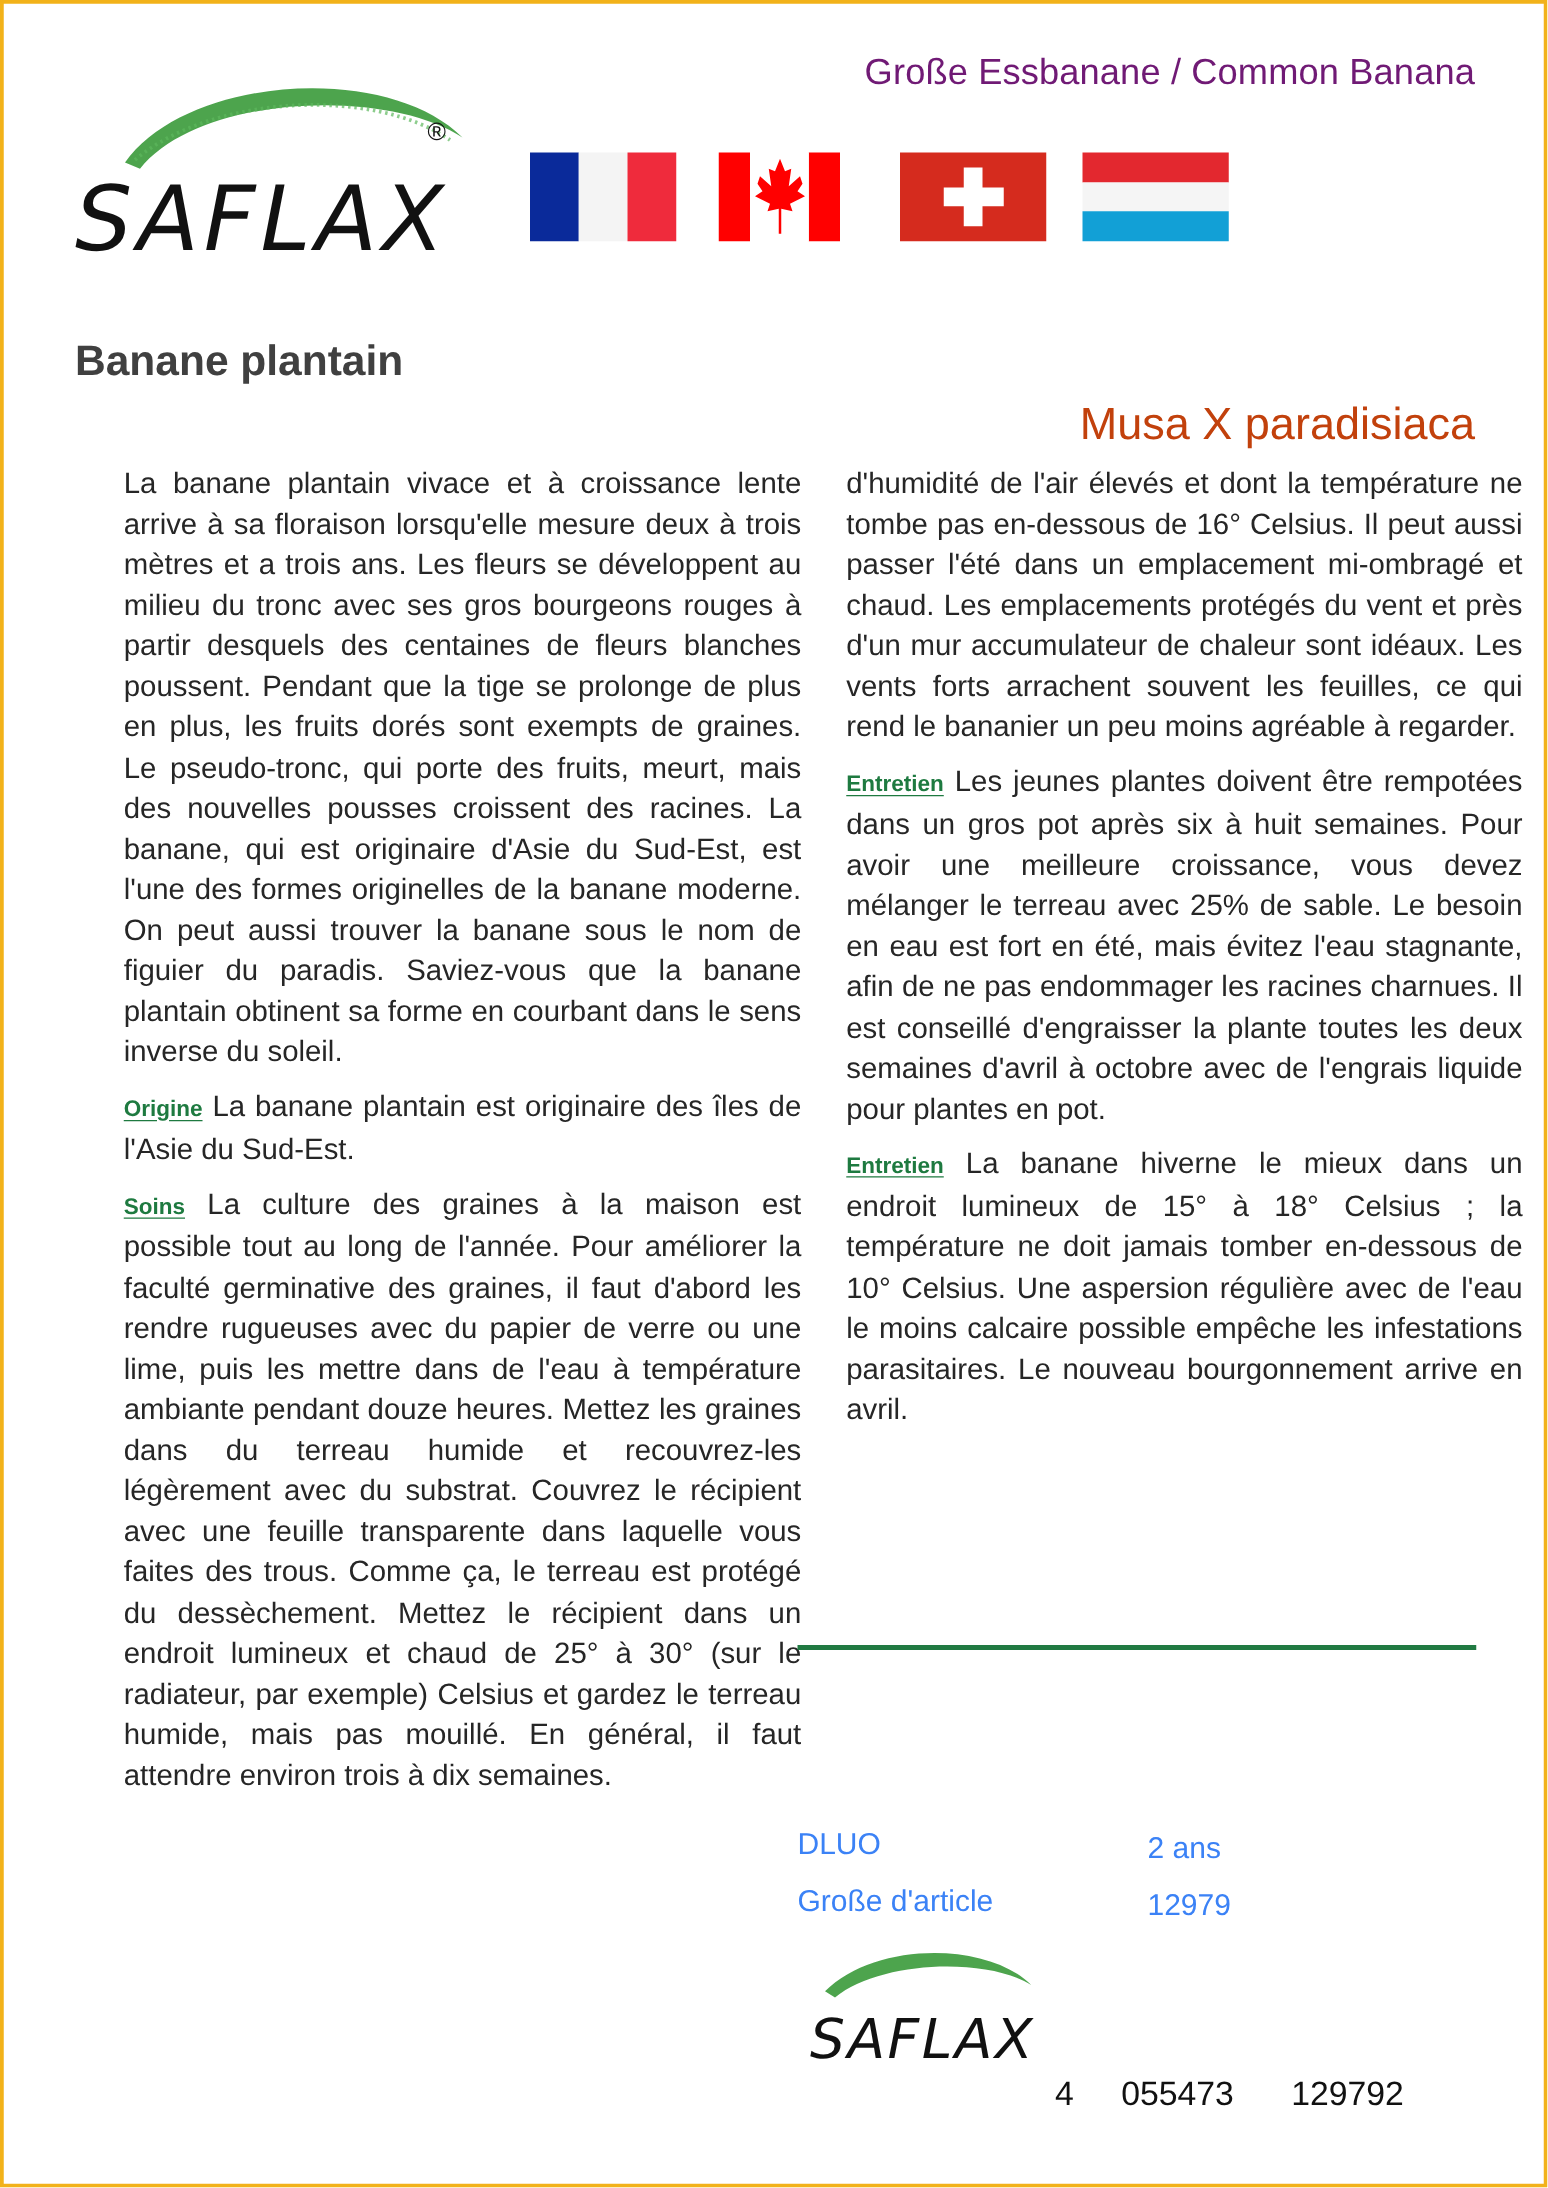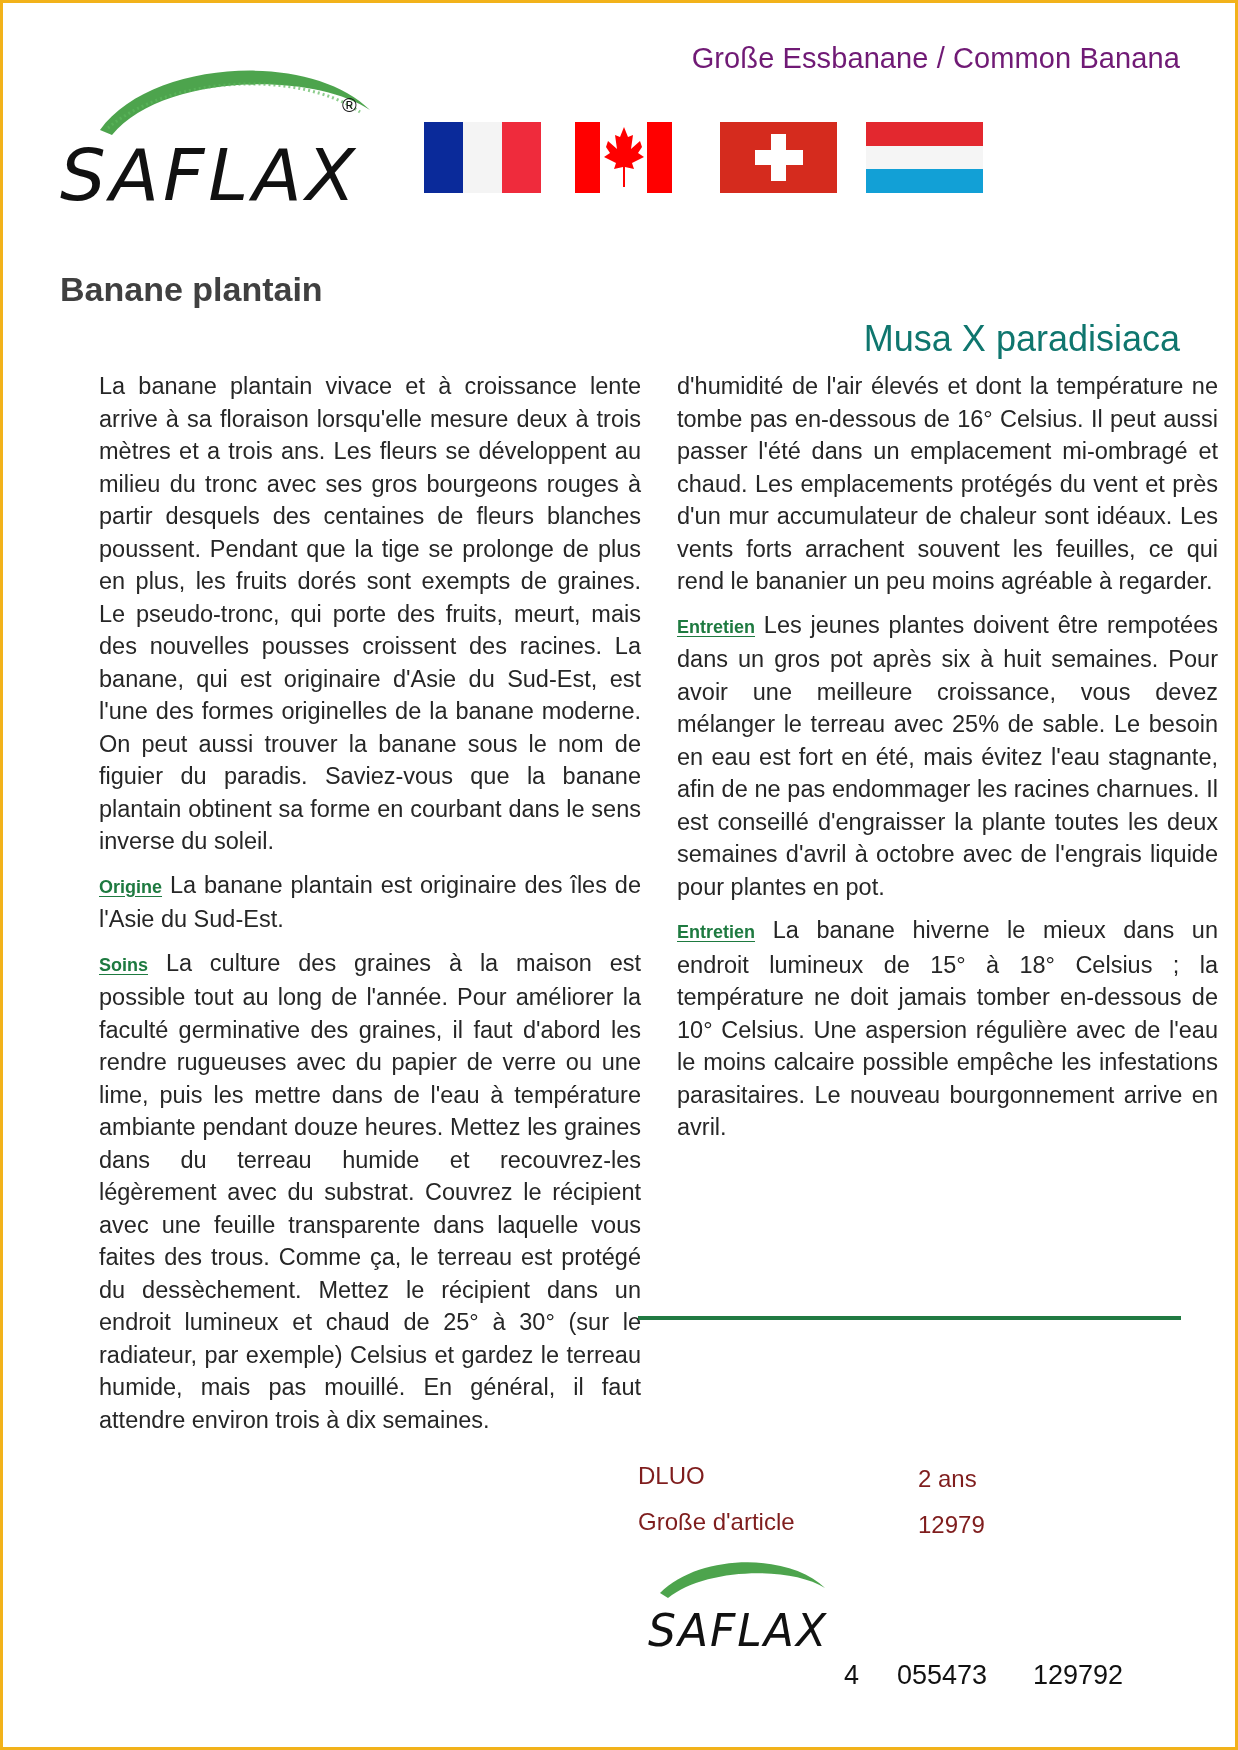--- a/index.html
+++ b/index.html
@@ -14,31 +14,31 @@
   .flags { position: absolute; left: 424px; top: 122px; display: flex; gap: 0; }
   .flag { position: absolute; top: 0; width: 117px; height: 71px; }
   .flag-fr { left: 0; display: flex; }
   .flag-fr span { flex: 1; }
   .flag-ca { left: 151px; width: 97px; display: flex; }
   .flag-ch { left: 296px; background: #d52b1e; }
   .flag-lu { left: 442px; display: flex; flex-direction: column; }
   .flag-lu span { flex: 1; }
 
   .title { position: absolute; left: 60px; top: 270px; font-family: "Liberation Sans", sans-serif; font-weight: bold; font-size: 34px; color: #404040; }
-  .latin { position: absolute; right: 58px; top: 318px; font-family: "Liberation Sans", sans-serif; font-size: 36px; color: #0f766e; }
+  .latin { position: absolute; right: 58px; top: 318px; font-family: "Liberation Sans", sans-serif; font-size: 36px; color: #c2410c; }
 
   .col { position: absolute; font-family: "Liberation Sans", sans-serif; font-size: 23.5px; line-height: 32.5px; color: #262626; text-align: justify; hyphens: manual; margin-left: 38px; }
   .col-left { left: 61px; top: 370px; width: 542px; }
   .col-right { left: 639px; top: 370px; width: 541px; }
   .col p { margin: 0 0 11px 0; }
   .heading { color: #1e7a40; font-weight: bold; text-decoration: underline; text-underline-offset: 3px; font-size: 18px; }
 
   .divider { position: absolute; left: 638px; top: 1316px; width: 543px; height: 4px; background: #217a42; }
 
-  .info { position: absolute; font-family: "Liberation Sans", sans-serif; font-size: 24px; color: #7f1d1d; }
+  .info { position: absolute; font-family: "Liberation Sans", sans-serif; font-size: 24px; color: #3b82f6; }
   .info-label-1 { left: 638px; top: 1462px; }
   .info-value-1 { left: 918px; top: 1465px; }
   .info-label-2 { left: 638px; top: 1508px; }
   .info-value-2 { left: 918px; top: 1511px; }
 
   .barcode { position: absolute; left: 880px; top: 1547px; width: 300px; height: 115px; }
   .bc-digit { position: absolute; font-family: "Liberation Sans", sans-serif; font-size: 27px; color: #111; }
   .bc-d1 { left: 844px; top: 1660px; }
   .bc-d2 { left: 897px; top: 1660px; }
   .bc-d3 { left: 1033px; top: 1660px; }

